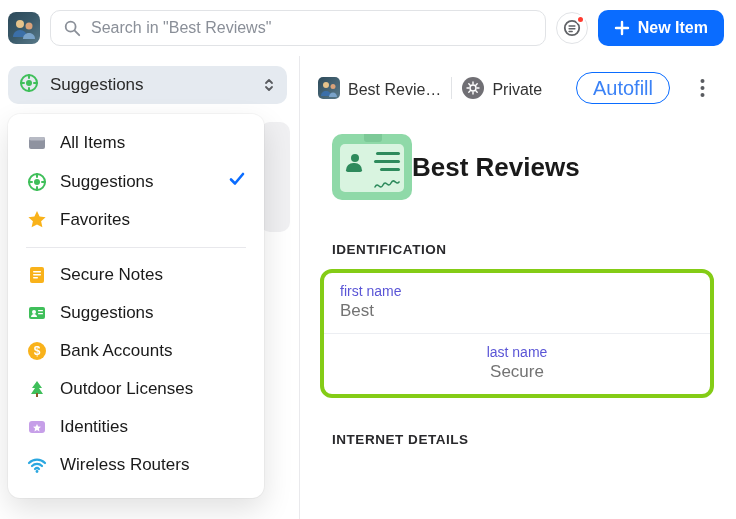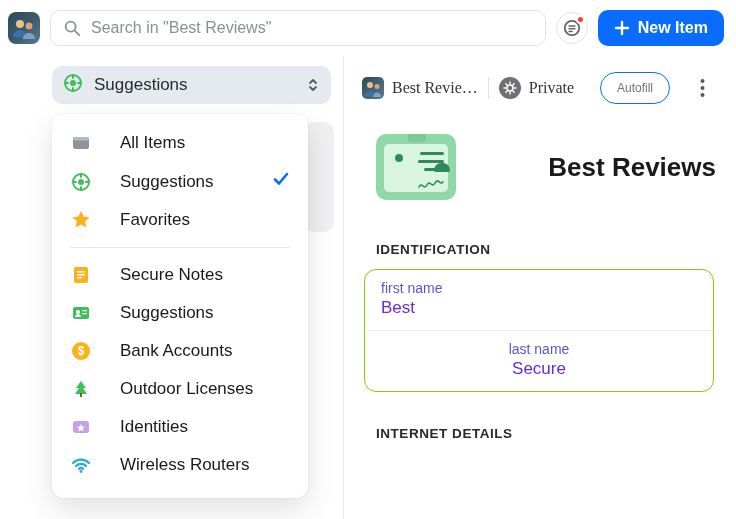--- a/index.html
+++ b/index.html
@@ -6,57 +6,57 @@
   html, body { width: 736px; height: 519px; font-family: -apple-system, BlinkMacSystemFont, "Segoe UI", Helvetica, Arial, sans-serif; background: #fff; overflow: hidden; color:#1a1a1a; }
   .topbar { display:flex; align-items:center; gap:10px; padding:10px 12px 10px 8px; }
   .acct-badge { width:32px; height:32px; border-radius:8px; background:linear-gradient(135deg,#2d4a5a 0%, #3a5a6a 50%, #5a7a8a 100%); display:flex; align-items:center; justify-content:center; position:relative; overflow:hidden; }
   .acct-badge svg{width:26px;height:26px;}
   .search { flex:1; height:36px; border:1px solid #e1e3e6; border-radius:10px; display:flex; align-items:center; padding:0 12px; gap:10px; color:#8a8f98; }
   .search input { border:none; outline:none; font-size:16px; flex:1; background:transparent; color:#333; }
   .search input::placeholder{color:#8a8f98;}
   .qa-btn { width:32px; height:32px; border-radius:16px; border:1px solid #e1e3e6; display:flex; align-items:center; justify-content:center; position:relative; background:#fff; }
   .qa-btn .dot{position:absolute; top:2px; right:2px; width:9px; height:9px; background:#ff3b30; border-radius:50%; border:2px solid #fff;}
   .new-btn { height:36px; background:#0a6cff; color:#fff; border:none; border-radius:10px; padding:0 16px; display:flex; align-items:center; gap:8px; font-size:16px; font-weight:600; cursor:pointer; }
-  .body { display:flex; height:calc(519px - 56px);margin-left:44px; }
+  .body { display:flex; height:calc(519px - 56px); }
   .left { width:300px; border-right:1px solid #e9e9ec; position:relative; }
   .cat-bar { margin:10px 12px 0 8px; height:38px; background:#e5eaf0; border-radius:10px; display:flex; align-items:center; padding:0 10px; gap:10px; cursor:pointer; }
   .cat-bar .label{font-size:17px; color:#2b2b2b; flex:1;}
   .updown { width:16px; height:16px; display:flex; flex-direction:column; align-items:center; justify-content:center; color:#555; }
   .stub-card { position:absolute; top:66px; left:260px; width:30px; height:110px; background:#f0f0f2; border-radius:10px; }
   .dropdown { position:absolute; top:58px; left:8px; width:256px; background:#fff; border-radius:12px; box-shadow:0 12px 30px rgba(0,0,0,0.12), 0 0 0 1px rgba(0,0,0,0.03); padding:10px 0 14px; z-index:10; }
-  .dd-item { display:flex; align-items:center; gap:28px; padding:8px 18px; font-size:17px; cursor:pointer; }
+  .dd-item { display:flex; align-items:center; gap:12px; padding:8px 18px; font-size:17px; cursor:pointer; }
   .dd-item .ic{width:22px; height:22px; display:flex; align-items:center; justify-content:center;}
   .dd-item .chk{margin-left:auto; color:#0a6cff; font-size:18px; font-weight:700;}
   .dd-sep { height:1px; background:#e8e8ec; margin:8px 18px; }
   .right { flex:1; padding:16px 20px 0 18px; overflow:hidden; }
   .crumbs { display:flex; align-items:center; gap:10px; }
-  .crumb { display:flex; align-items:center; gap:8px; font-size:16px; color:#333;font-family:Liberation Serif, serif; }
+  .crumb { display:flex; align-items:flex-end; gap:8px; font-size:16px; color:#333; }
   .crumb .ic{width:22px;height:22px; border-radius:5px; display:flex; align-items:center; justify-content:center;}
   .crumb-sep{width:1px; height:22px; background:#e1e3e6;}
-  .autofill { margin-left:auto; border:1.5px solid #0a6cff; color:#737373; background:#fff; border-radius:18px; height:32px; padding:0 16px; font-size:12px; font-weight:500; cursor:pointer;}
+  .autofill { margin-left:auto; border:1.5px solid #0a6cff; color:#3b82f6; background:#fff; border-radius:18px; height:32px; padding:0 16px; font-size:20px; font-weight:500; cursor:pointer;}
   .more { margin-left:8px; width:28px; height:28px; border-radius:6px; display:flex; align-items:center; justify-content:center; color:#595b60; cursor:pointer; font-size:20px;}
-  .item-head { display:flex; align-items:center; gap:22px; margin-top:30px; padding-left:14px;justify-content:space-between;}
+  .item-head { display:flex; align-items:center; margin-top:30px; padding-left:14px;}
   .id-card { width:80px; height:66px; border-radius:10px; background:#8fd9a8; position:relative; overflow:hidden; }
   .id-card .tab{position:absolute; top:-8px; left:32px; width:18px; height:16px; background:#7cc997; border-radius:3px;}
   .id-card .inner{position:absolute; top:10px; left:8px; right:8px; bottom:8px; background:#d9f4e0; border-radius:5px;}
   .id-card .avatar{position:absolute; left:14px; top:20px; width:18px; height:18px;}
   .id-card .avatar .head{width:8px;height:8px;background:#2e8a5c;border-radius:50%; margin:0 auto;}
   .id-card .avatar .body{width:16px;height:9px;background:#2e8a5c;border-radius:8px 8px 2px 2px; margin-top:1px;}
   .id-card .line{position:absolute; right:12px; height:2.5px; background:#2e8a5c; border-radius:2px;}
   .id-card .l1{top:18px; width:24px;}
   .id-card .l2{top:26px; width:26px;}
   .id-card .l3{top:34px; width:20px;}
   .id-card .sig{position:absolute; right:12px; top:42px; width:26px; height:10px;}
   .item-title { font-size:26px; font-weight:700; }
   .section-label { font-size:13.5px; font-weight:700; letter-spacing:0.04em; color:#29292c; margin:42px 0 12px 14px; }
-  .field-card { border:1px solid #84cc16; border-radius:12px; overflow:hidden; margin:0 2px 0 2px;}
+  .field-card { border:4px solid #84cc16; border-radius:12px; overflow:hidden; margin:0 2px 0 2px;}
   .field { padding:10px 16px 12px; }
   .field + .field { border-top:1px solid #eceef2;text-align:center; }
   .field .flabel { font-size:14px; color:#5a55d6; margin-bottom:2px; }
-  .field .fval { font-size:17px; color:#6d28d9; }
+  .field .fval { font-size:17px; color:#737373; }
   .sec-internet { margin-top:34px; }
   
   .ic svg{width:22px;height:22px;}
   .priv-ic{background:#706f74; border-radius:50%; width:22px; height:22px; display:flex; align-items:center; justify-content:center;}
   .priv-ic svg{width:14px;height:14px;}
   .mag{width:18px;height:18px;}
 </style>
 </head>
 <body>
 

